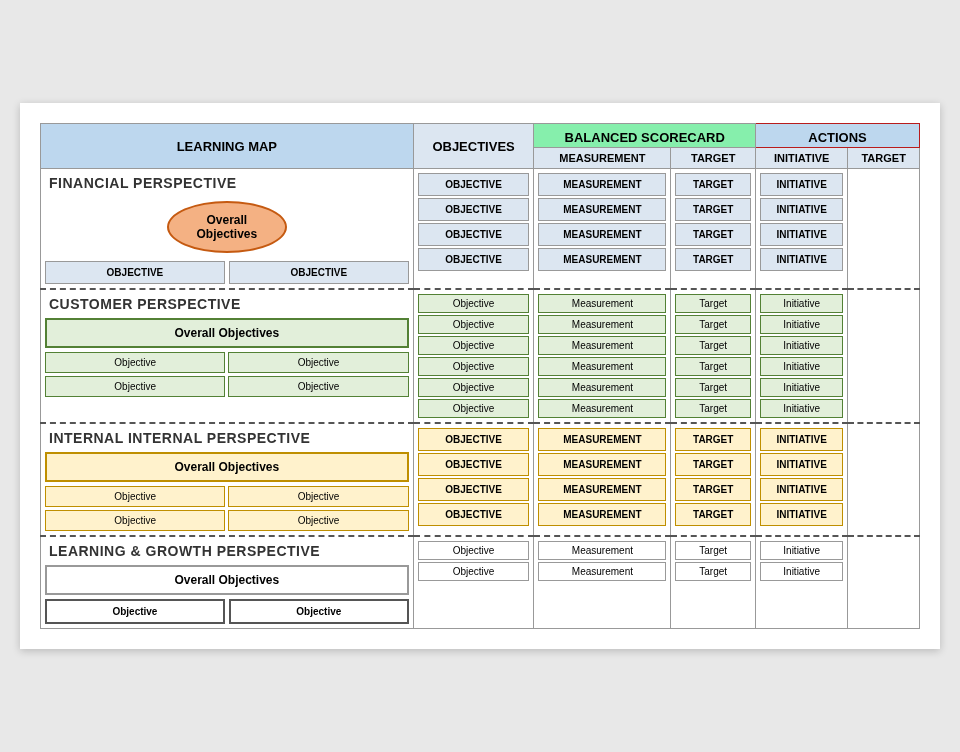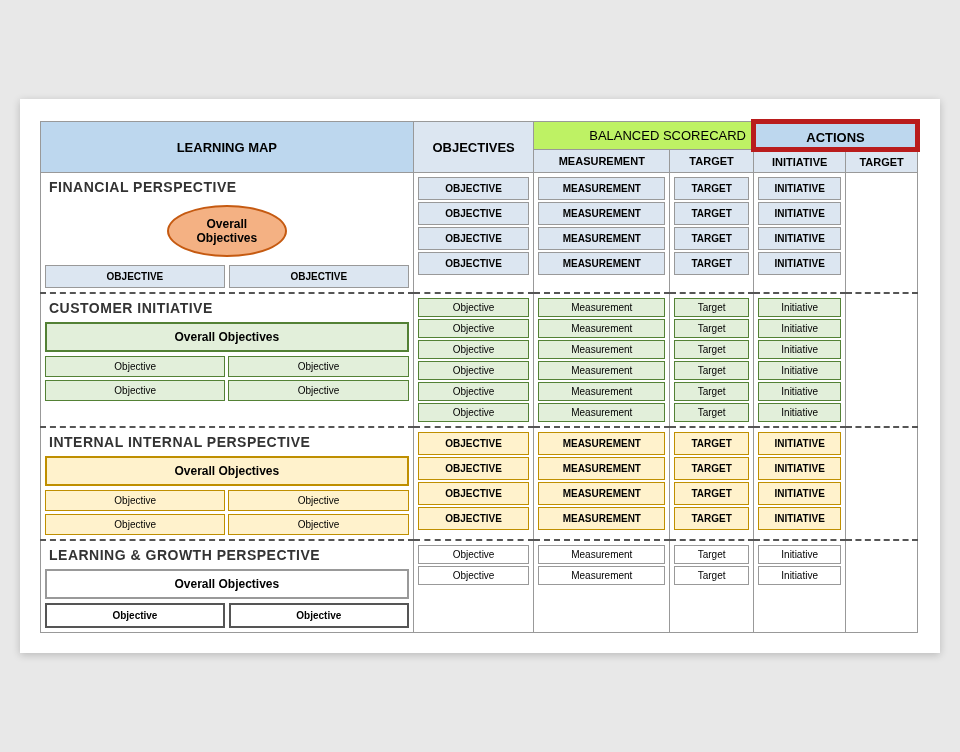--- a/index.html
+++ b/index.html
@@ -36,31 +36,31 @@
     .header-objectives {
       background: #dce6f1;
       border: 1px solid #999;
       text-align: center;
       font-weight: bold;
       font-size: 13px;
       padding: 2px 5px;
       vertical-align: middle;
     }
     .header-bsc {
-      background: #bef264;
-      border: 1px solid #999;
-      text-align: right;
-      font-weight: normal;
+      background: #86efac;
+      border: 1px solid #999;
+      text-align: center;
+      font-weight: bold;
       font-size: 13px;
       padding: 6px 5px 2px;
       vertical-align: top;
     }
     .header-actions {
       background: #bdd7ee;
-      border: 5px solid #b91c1c;
+      border: 1px solid #b91c1c;
       text-align: center;
       font-weight: bold;
       font-size: 13px;
       padding: 6px 5px 2px;
       vertical-align: top;
     }
     .sub-header-cell {
       background: #dce6f1;
       border: 1px solid #999;
       text-align: center;
@@ -415,21 +415,21 @@
           <div class="init-financial">INITIATIVE</div>
           <div class="init-financial">INITIATIVE</div>
           <div class="init-financial">INITIATIVE</div>
           <div class="init-financial">INITIATIVE</div>
         </td>
         <td class="budget-cell"></td>
       </tr>
 
       <tr>
         <td class="strategy-cell dashed-border-top dashed-border-bottom">
-          <div class="perspective-label">CUSTOMER  INITIATIVE</div>
+          <div class="perspective-label">CUSTOMER  PERSPECTIVE</div>
           <div class="customer-overall-box">Overall Objectives</div>
           <div class="customer-obj-grid">
             <div class="customer-obj-box">Objective</div>
             <div class="customer-obj-box">Objective</div>
             <div class="customer-obj-box">Objective</div>
             <div class="customer-obj-box">Objective</div>
           </div>
         </td>
         <td class="objectives-cell dashed-border-top dashed-border-bottom">
           <div class="obj-item-customer">Objective</div>

